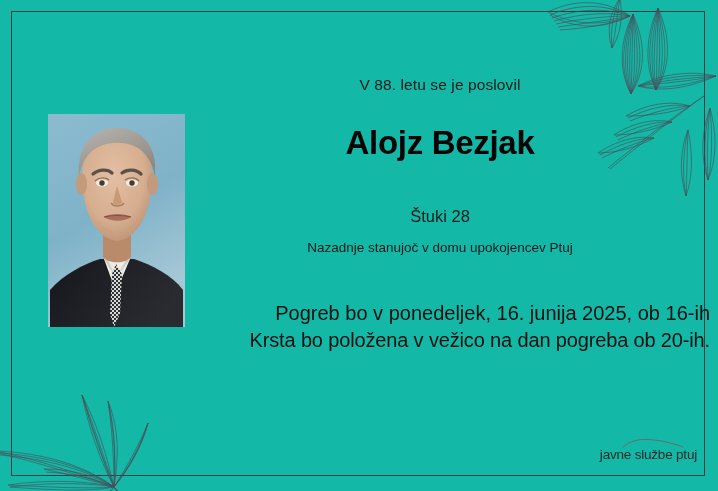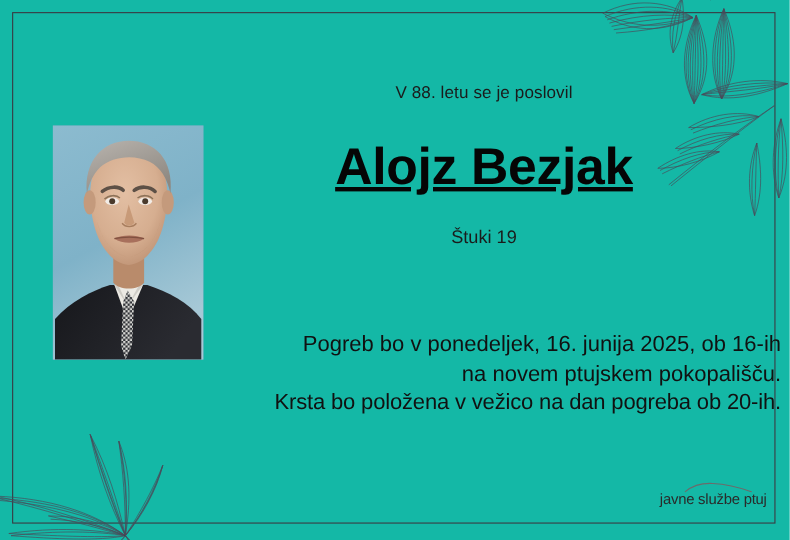--- a/index.html
+++ b/index.html
@@ -50,26 +50,25 @@
     font-size: 15.5px;
     color: #1b1b1b;
     letter-spacing: .1px;
   }
   .name {
     position: absolute;
     left: 200px;
     top: 126px;
     width: 480px;
     text-align: center;
-    font-size: 47px;
+    font-size: 33px;
     font-weight: bold;
     color: #050505;
     letter-spacing: -0.3px;
     line-height: 1.05;
-    text-decoration: underline;
   }
   .address {
     position: absolute;
     left: 200px;
     top: 207px;
     width: 480px;
     text-align: center;
     font-size: 16.5px;
     color: #1b1b1b;
   }
@@ -200,26 +199,26 @@
 
       <path d="M40 86 C43 101 52 116 69 120 C86 116 95 101 98 86
                C94 104 84 117 69 120 C54 117 44 104 40 86 Z" fill="#b78a6b" opacity="0.45"></path>
     </svg>
   </div>
 
   <div class="eyebrow">V 88. letu se je poslovil</div>
 
   <div class="name">Alojz Bezjak</div>
 
-  <div class="address">Štuki 19</div>
-
+  <div class="address">Štuki 28</div>
+
+  <div class="residence">Nazadnje stanujoč v domu upokojencev Ptuj</div>
 
   <div class="funeral">
     <div class="l1">Pogreb bo v ponedeljek, 16. junija 2025, ob 16-ih</div>
-    <div class="l2">na novem ptujskem pokopališču.</div>
     <div class="l3">Krsta bo položena v vežico na dan pogreba ob 20-ih.</div>
   </div>
 
   <div class="logo">
     <svg class="logo-arc" viewBox="0 0 62 10" xmlns="http://www.w3.org/2000/svg">
       <path d="M1 9 C8 3 16 1 26 1.5 C38 2 50 5 61 9" stroke="#6b6b6b" stroke-width="1" fill="none" stroke-linecap="round"></path>
     </svg>
     <span class="logo-text">javne službe ptuj</span>
   </div>
 

